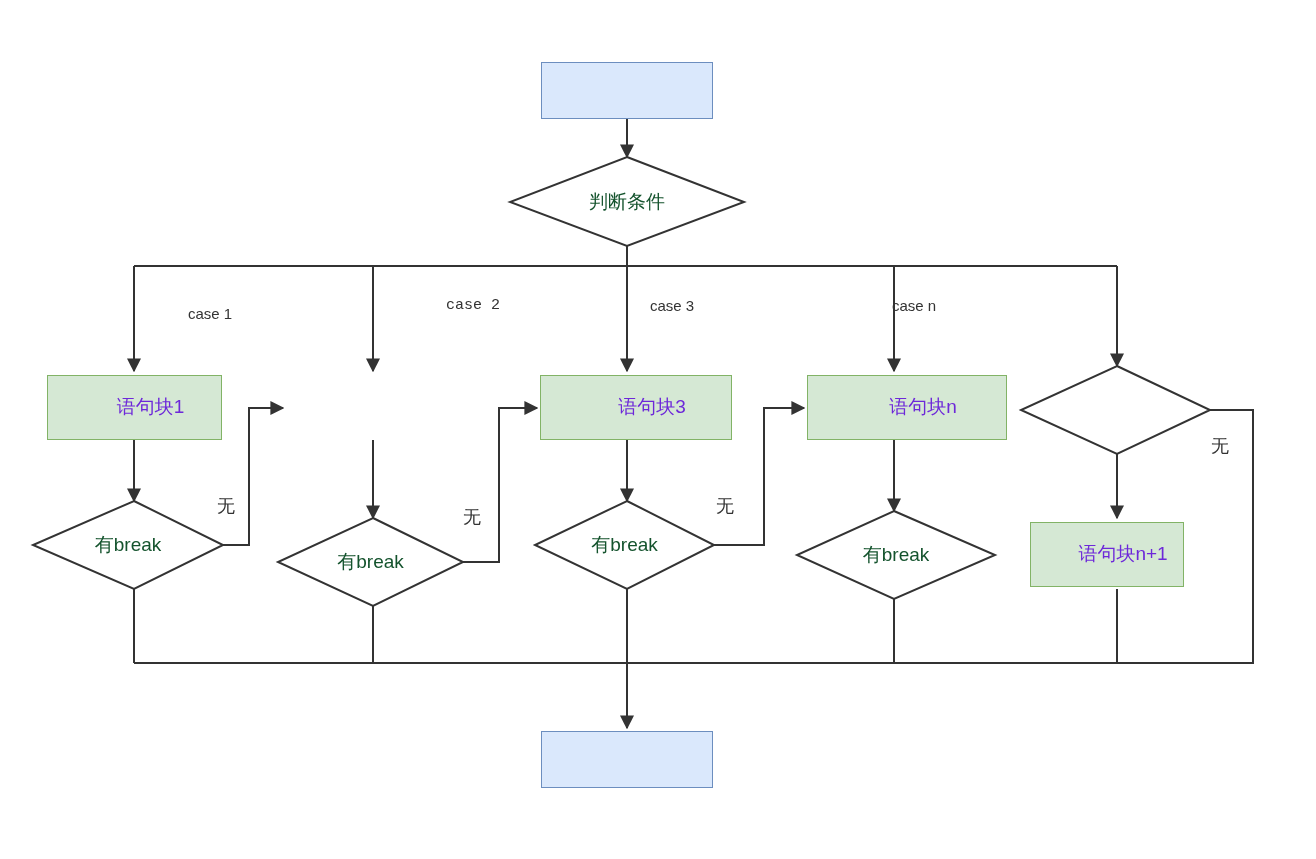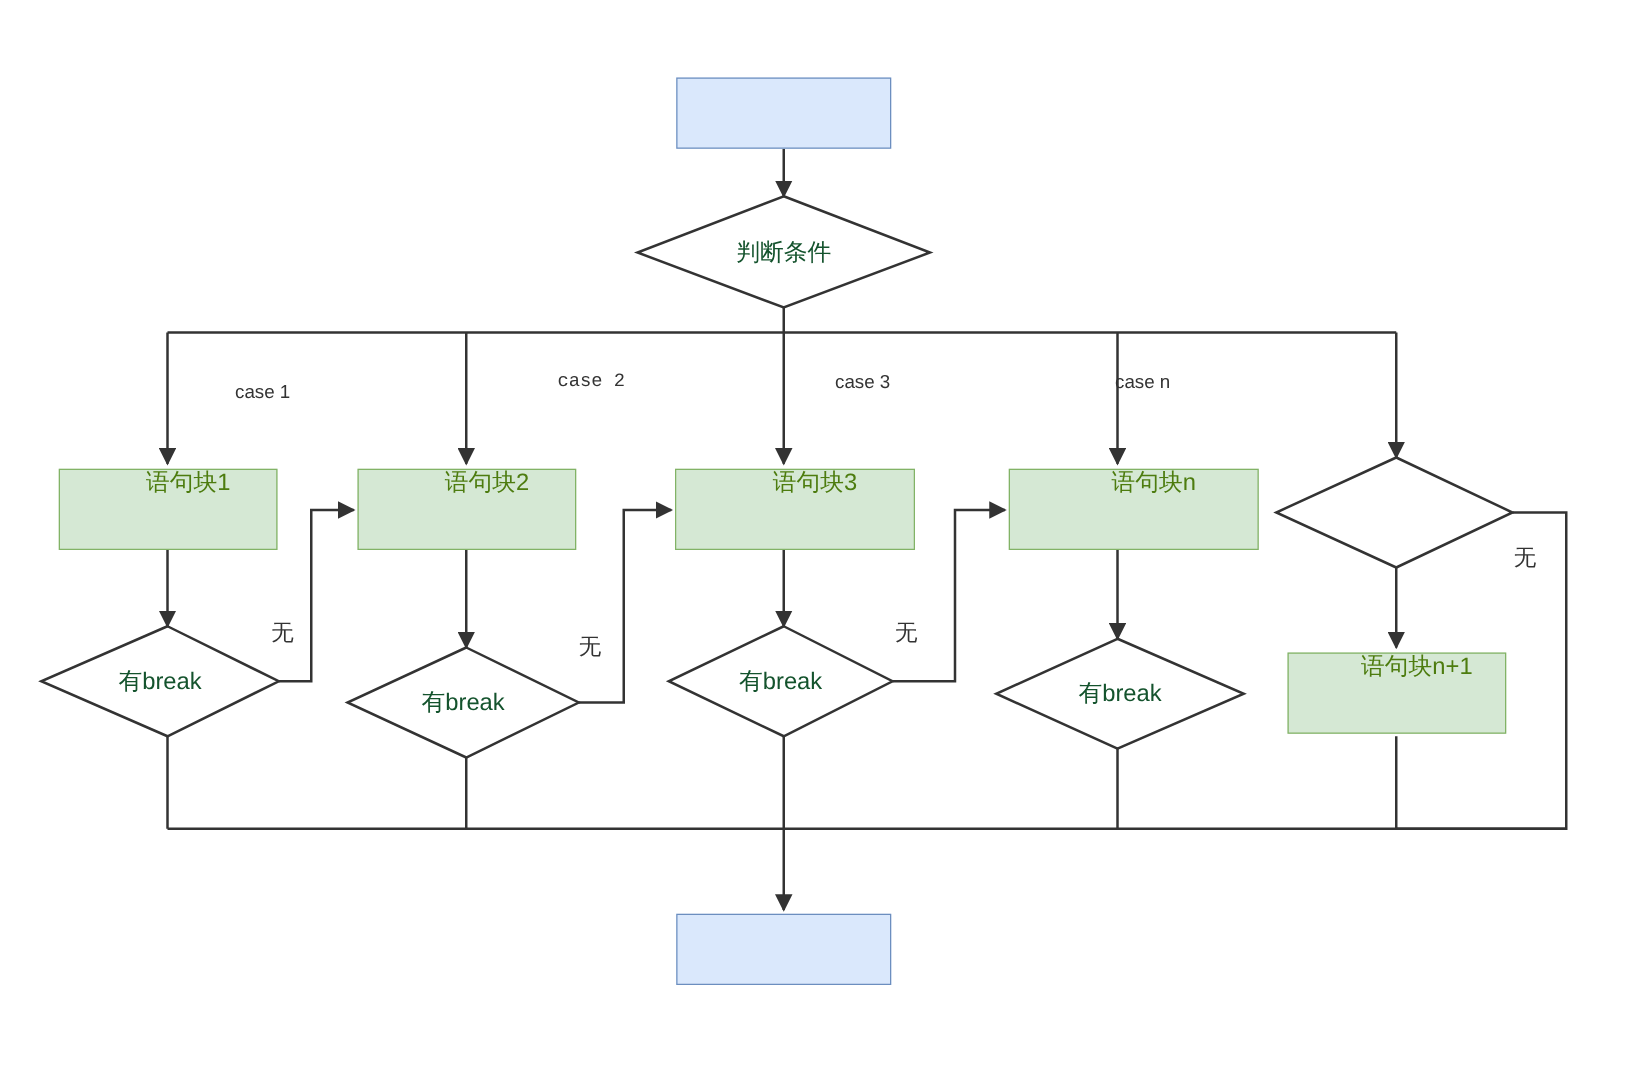--- a/index.html
+++ b/index.html
@@ -21,24 +21,24 @@
     position: absolute;
     left: 0;
     top: 0;
     width: 1316px;
     height: 859px;
   }
   .node {
     position: absolute;
     box-sizing: border-box;
     display: flex;
-    align-items: flex-start;
+    align-items: center;
     justify-content: center;
     font-size: 19px;
-    color: #4d7c0f;
+    color: #6d28d9;
     line-height: 1.2;
     white-space: nowrap;
     padding-left: 32px;
   }
   .terminal {
     background: #dae8fc;
     border: 1px solid #6c8ebf;
   }
   .process {
     background: #d5e8d4;
@@ -148,40 +148,37 @@
   <div class="node terminal" style="left:541px; top:62px; width:172px; height:57px;">
     <span></span>
   </div>
 
   <div class="diamond-wrap" style="left:510px; top:157px; width:234px; height:89px;">
     <span class="diamond-label">判断条件</span>
   </div>
 
   <div class="edge-label" style="left:188px; top:305px;">case 1</div>
   <div class="edge-label" style="left:446px; top:297px;font-family:Liberation Mono, monospace;">case 2</div>
-  <div class="edge-label" style="left:668px; top:297px;">case 3</div>
+  <div class="edge-label" style="left:650px; top:297px;">case 3</div>
   <div class="edge-label" style="left:892px; top:297px;text-align:center;">case n</div>
 
   <div class="node process" style="left:47px; top:375px; width:175px; height:65px;">
     <span>语句块1</span>
   </div>
 
-  <div class="node process" style="left:286px; top:375px; width:175px; height:65px;">
-    <span>语句块2</span>
-  </div>
 
   <div class="node process" style="left:540px; top:375px; width:192px; height:65px;">
     <span>语句块3</span>
   </div>
 
   <div class="node process" style="left:807px; top:375px; width:200px; height:65px;">
     <span>语句块n</span>
   </div>
 
-  <div class="node process" style="left:1030px; top:522px; width:175px; height:65px;">
+  <div class="node process" style="left:1030px; top:522px; width:154px; height:65px;">
     <span>语句块n+1</span>
   </div>
 
 
   <div class="diamond-wrap" style="left:33px; top:501px; width:190px; height:88px;">
     <span class="diamond-label">有break</span>
   </div>
 
   <div class="diamond-wrap" style="left:278px; top:518px; width:185px; height:88px;">
     <span class="diamond-label">有break</span>

